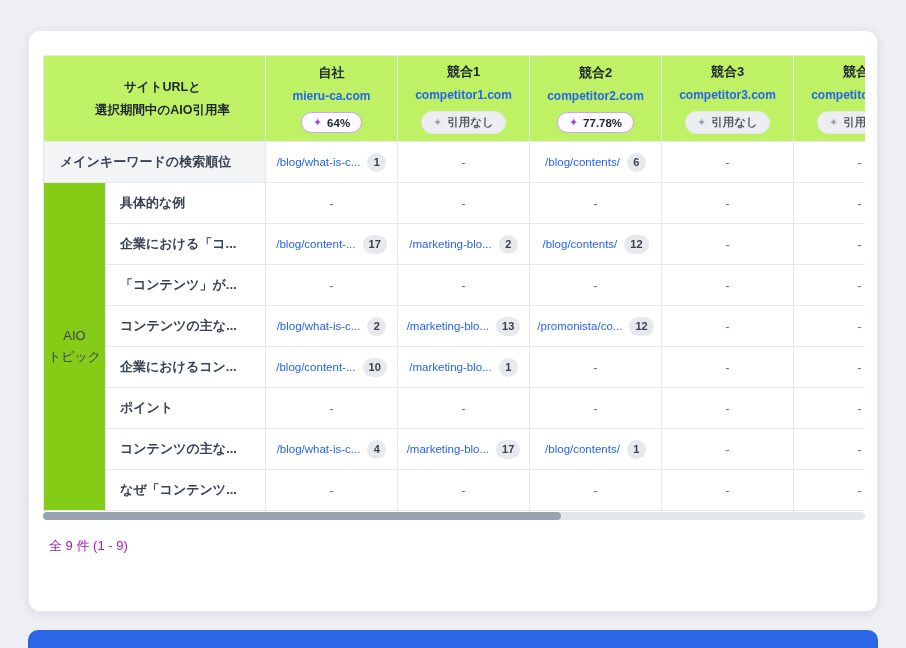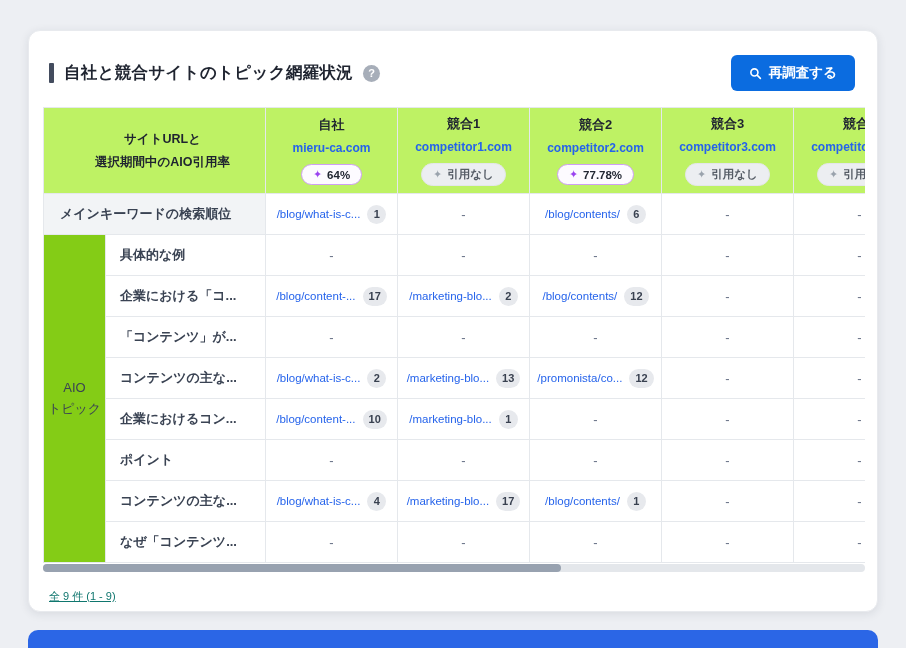--- a/index.html
+++ b/index.html
@@ -105,49 +105,33 @@
     position: relative;
     margin-top: 1px;
     cursor: pointer;
   }
   .hscroll-thumb {
     position: absolute; left: 0; top: 0;
     height: 8px; width: 63%;
     background: #98a2b0; border-radius: 4px;
     cursor: grab;
   }
-  .footer-count { margin: 17px 0 0 6px; font-size: 11px; color: #0f766e; text-decoration: underline; }
+  .footer-count { margin: 17px 0 0 6px; font-size: 13px; color: #a21caf; }
   .bottom-bar {
     position: absolute;
     left: 28px; width: 850px;
     top: 630px; height: 18px;
     background: #2b66e6;
     border-radius: 10px 10px 0 0;
   }
 </style>
 </head>
 <body>
 
 <div class="card">
-  <div class="card-header">
-    <div class="title-wrap">
-      <span class="accent-bar"></span>
-      <h1>自社と競合サイトのトピック網羅状況</h1>
-      <span class="help-icon">?</span>
-    </div>
-    <button class="resurvey-btn">
-      <span style="display:inline-flex;">
-        <svg width="13" height="13" viewBox="0 0 24 24" fill="none" stroke="#ffffff" stroke-width="3" stroke-linecap="round">
-          <circle cx="10" cy="10" r="6.5"></circle>
-          <line x1="15.5" y1="15.5" x2="21" y2="21"></line>
-        </svg>
-      </span>
-      <span>再調査する</span>
-    </button>
-  </div>
 
   <div class="table-viewport">
     <table id="coverage-table">
         <colgroup>
           <col style="width: 62px;">
           <col style="width: 160px;">
           <col style="width: 132px;">
           <col style="width: 132px;">
           <col style="width: 132px;">
           <col style="width: 132px;">

